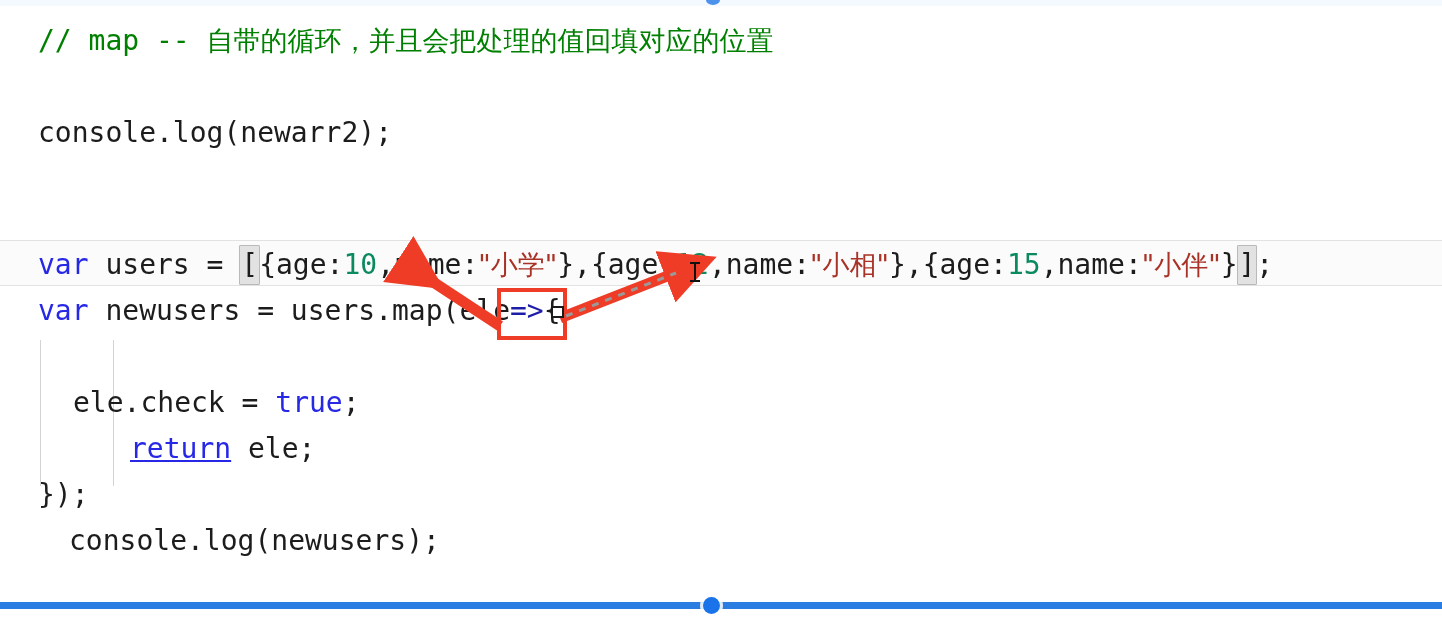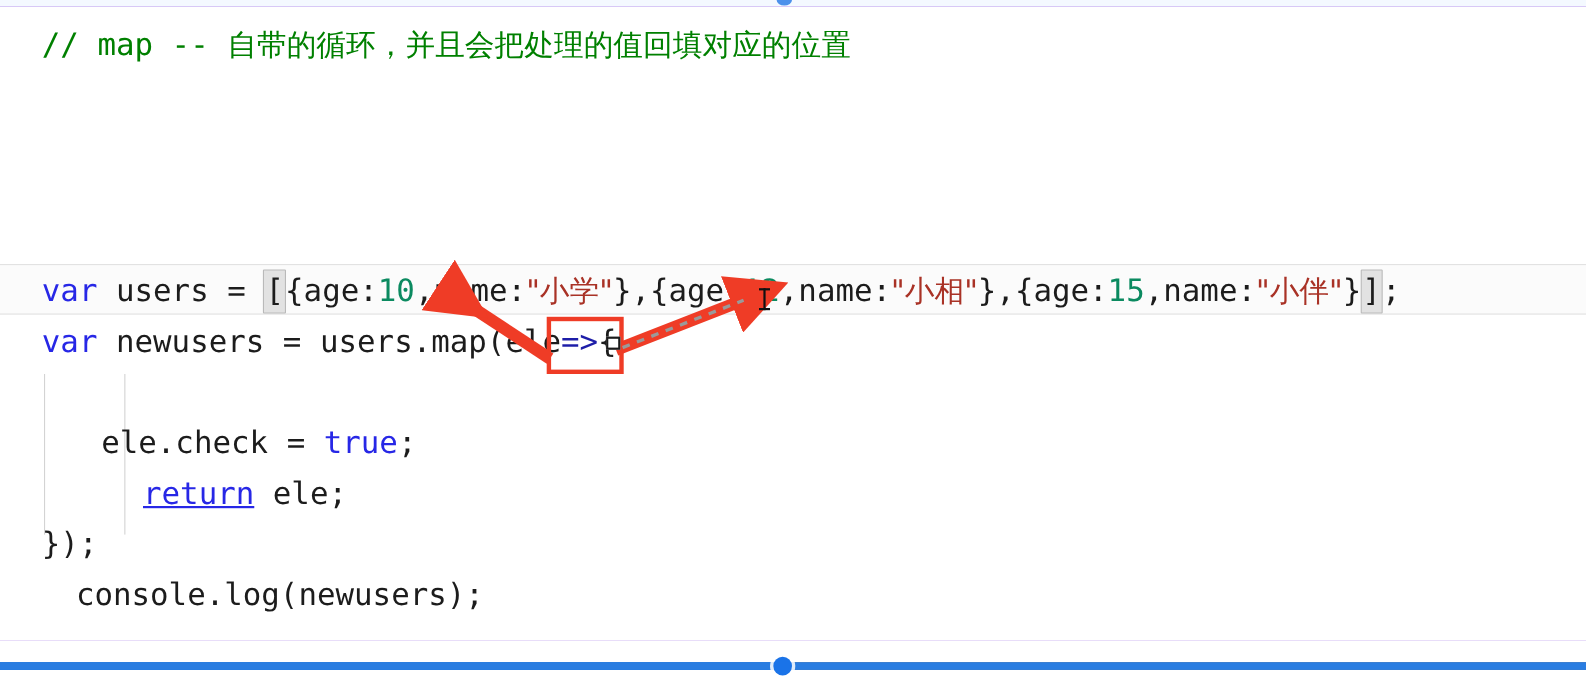--- a/index.html
+++ b/index.html
@@ -11,21 +11,21 @@
     background: #ffffff;
   }
   body {
     font-family: "DejaVu Sans Mono", "Liberation Mono", monospace;
   }
 
   #screen {
     position: relative;
     width: 1442px;
     height: 620px;
-    background: #6d28d9;
+    background: #be185d;
     overflow: hidden;
   }
 
   
   .top-hairline {
     position: absolute;
     left: 0; top: 0;
     width: 1442px; height: 6px;
     background: #f4f9ff;
   }
@@ -187,30 +187,31 @@
   <div class="editor">
 
     <div class="line-highlight" style="top:234px;"></div>
 
     <div class="indent-guide" style="left:40px;  top:334px; height:146px;"></div>
     <div class="indent-guide" style="left:113px; top:334px; height:146px;"></div>
 
     <div class="code-line" style="top:12px;"><span class="tk-comment" style="color: rgb(0, 128, 0);">// </span><span class="tk-comment" style="color: rgb(0, 128, 0);">map -- </span><span class="tk-comment cjk" style="color: rgb(0, 128, 0);">自带的循环，并且会把处理的值回填对应的位置</span></div>
 
 
+    <div class="code-line" style="top:104px;"><span class="tk-plain">console.log(newarr2);</span></div>
 
     <div class="code-line" style="top:150px;"></div>
 
 
     <div class="code-line" style="top:236px;"><span class="tk-keyword" style="color: rgb(39, 39, 230);">var</span><span class="tk-plain"> users = </span><span class="tk-plain bracket-match">[</span><span class="tk-plain">{age:</span><span class="tk-number" style="color: rgb(11, 138, 96);">10</span><span class="tk-plain">,name:</span><span class="tk-string cjk" style="color: rgb(169, 50, 38);">"小学"</span><span class="tk-plain">},</span><span class="tk-plain">{age:</span><span class="tk-number" style="color: rgb(11, 138, 96);">12</span><span class="tk-plain">,name:</span><span class="tk-string cjk" style="color: rgb(169, 50, 38);">"小相"</span><span class="tk-plain">},</span><span class="tk-plain">{age:</span><span class="tk-number" style="color: rgb(11, 138, 96);">15</span><span class="tk-plain">,name:</span><span class="tk-string cjk" style="color: rgb(169, 50, 38);">"小伴"</span><span class="tk-plain">}</span><span class="tk-plain bracket-match">]</span><span class="tk-plain">;</span></div>
 
     <div class="code-line" style="top:282px;"><span class="tk-keyword" style="color: rgb(39, 39, 230);">var</span><span class="tk-plain"> newusers = users.map(ele</span><span class="tk-arrow" style="color: rgb(29, 29, 168);">=&gt;</span><span class="tk-plain">{</span></div>
 
 
-    <div class="code-line" style="top:374px; padding-left:92px;"><span class="tk-plain">ele.check = </span><span class="tk-bool" style="color: rgb(39, 39, 230);">true</span><span class="tk-plain">;</span></div>
+    <div class="code-line" style="top:374px; padding-left:73px;"><span class="tk-plain">ele.check = </span><span class="tk-bool" style="color: rgb(39, 39, 230);">true</span><span class="tk-plain">;</span></div>
 
     <div class="code-line" style="top:420px; padding-left:130px;"><span class="tk-keyword" style="color: rgb(39, 39, 230); text-decoration: underline;">return</span><span class="tk-plain"> ele;</span></div>
 
     <div class="code-line" style="top:466px;"><span class="tk-plain">});</span></div>
 
     <div class="code-line" style="top:512px;margin-left:31px;"><span class="tk-plain">console.log(newusers);</span></div>
   </div>
 
   <div class="anno-layer">
 

